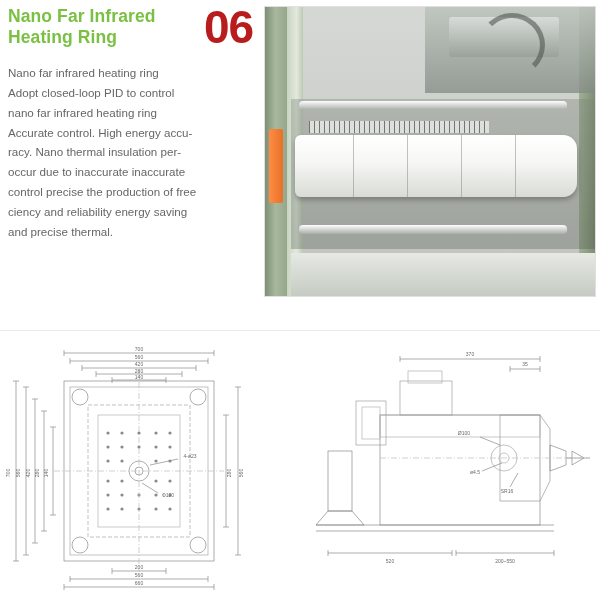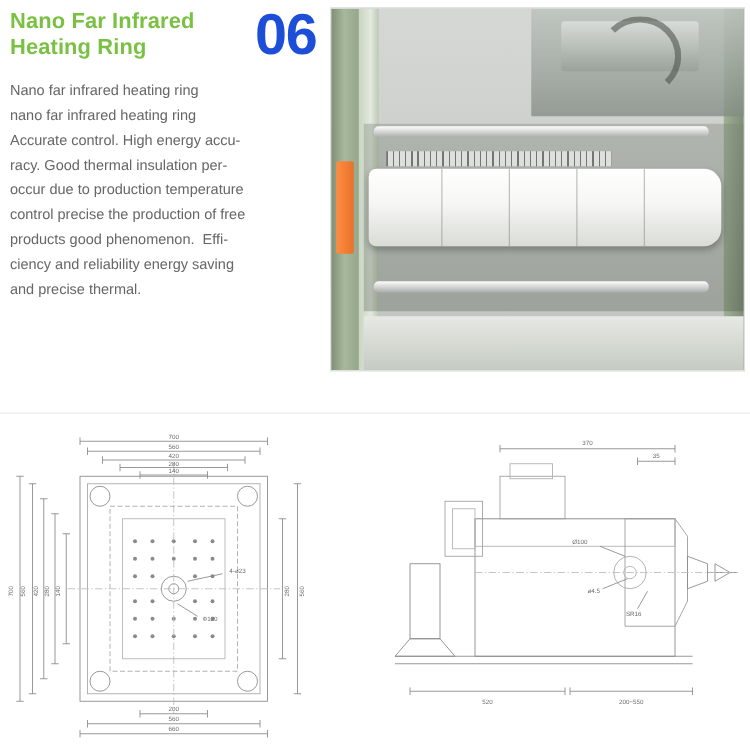--- a/index.html
+++ b/index.html
@@ -38,21 +38,21 @@
     margin: 0 0 14px 0;
     width: 200px;
   }
 
   .big-number {
     position: absolute;
     left: 196px;
     top: -2px;
     font-size: 46px;
     font-weight: bold;
-    color: #1d4ed8;
+    color: #b91c1c;
     line-height: 1;
     letter-spacing: -1px;
   }
 
   .body-copy {
     font-size: 11.6px;
     line-height: 1.72;
     color: #666666;
     margin: 0;
     width: 232px;
@@ -173,26 +173,26 @@
 </head>
 <body>
 
 <div class="top-section">
 
   <div class="text-col">
     <h1 class="title">Nano Far Infrared Heating Ring</h1>
     <div class="big-number">06</div>
     <p class="body-copy">
       <span>Nano far infrared heating ring</span>
+      <span>Adopt closed-loop PID to control</span>
       <span>nano far infrared heating ring</span>
       <span>Accurate control. High energy accu-</span>
-      <span>racy. Good thermal insulation per-</span>
-      <span>occur due to production temperature</span>
+      <span>racy. Nano thermal insulation per-</span>
+      <span>occur due to inaccurate inaccurate</span>
       <span>control precise the production of free</span>
-      <span>products good phenomenon.  Effi-</span>
       <span>ciency and reliability energy saving</span>
       <span>and precise thermal.</span>
     </p>
   </div>
 
   <div class="photo-frame">
     <div class="photo">
       <div class="machine-left-green"></div>
       <div class="machine-left-green2"></div>
       <div class="machine-right-green"></div>

